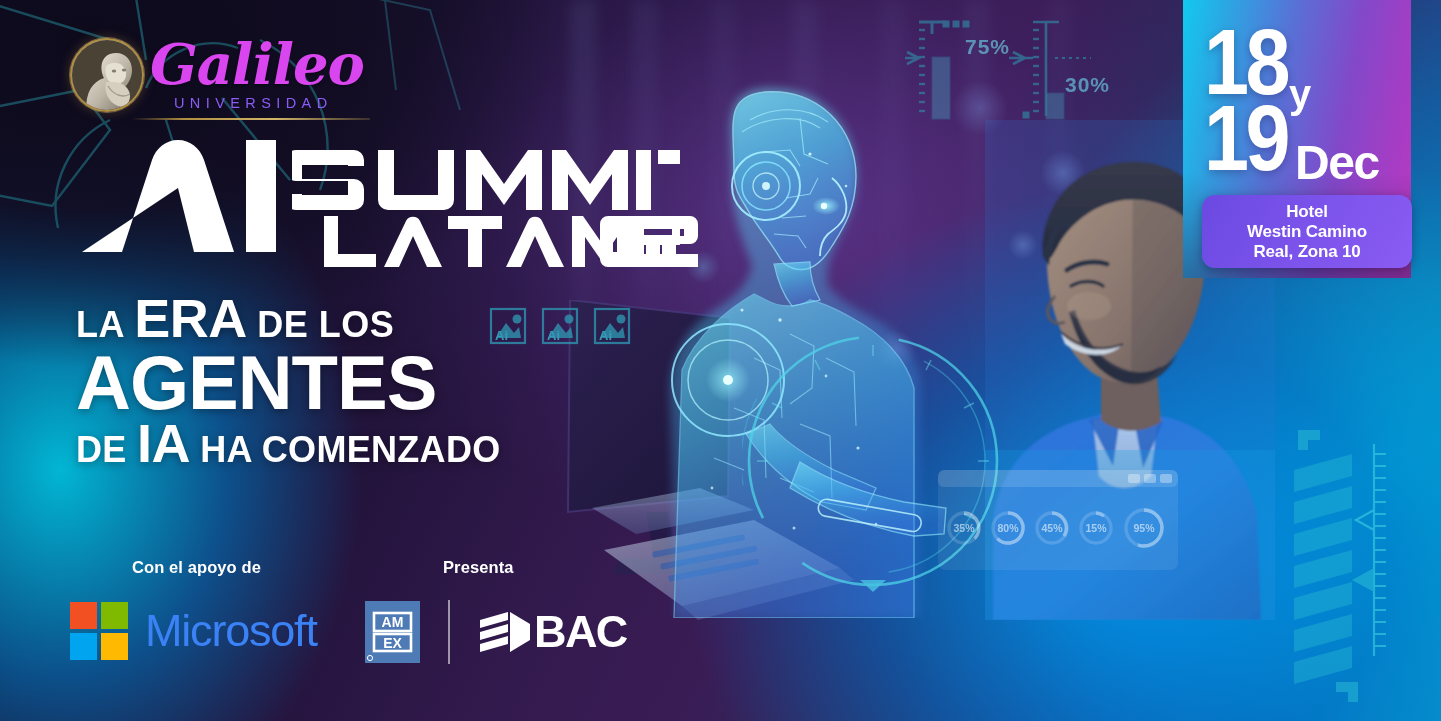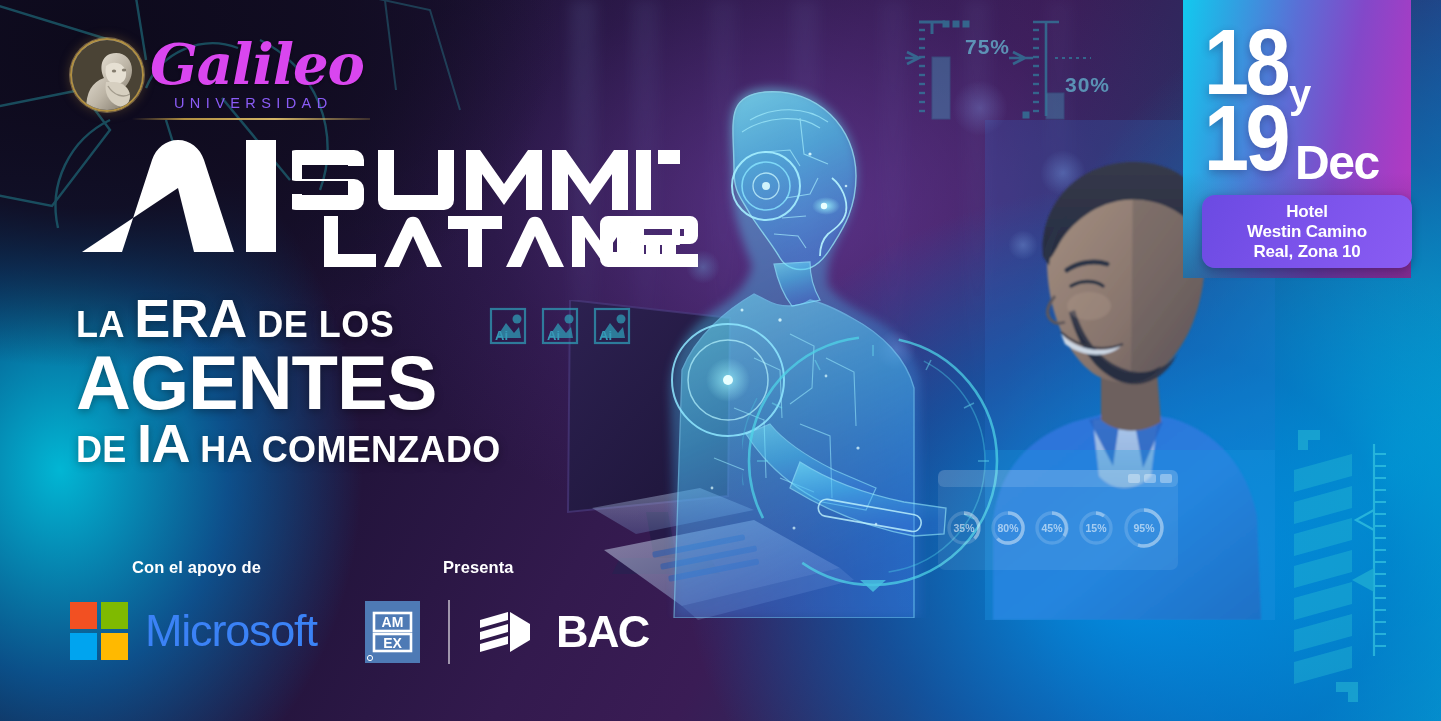--- a/index.html
+++ b/index.html
@@ -106,21 +106,21 @@
 
   .ms-logo{ position:absolute; left:0px; top:44px; display:flex; align-items:center; gap:17px; }
   .ms-grid{ width:58px; height:58px; display:grid; grid-template-columns:1fr 1fr; grid-template-rows:1fr 1fr; gap:4px; }
   .ms-grid i{ display:block; }
   .ms-name{ color:#3b82f6; font-size:45px; font-weight:400; letter-spacing:-1.2px; line-height:46px; }
 
   .pay-logos{ position:absolute; left:295px; top:42px; display:flex; align-items:center; gap:0; }
   .amex{ width:55px; height:62px; background:#4e7ab5; position:relative; }
   .amex svg{ position:absolute; left:0; top:0; }
   .pay-div{ width:2px; height:64px; background:rgba(255,255,255,.55); margin:0 28px; }
-  .bac{ display:flex; align-items:center; gap:22px; }
+  .bac{ display:flex; align-items:center; gap:0; }
   .bac-name{ color:#fff; font-size:45px; font-weight:700; letter-spacing:-1.6px; line-height:46px; }
 
   
   .datepanel{
     position:absolute; left:1183px; top:0; width:228px; height:278px;
     background:linear-gradient(100deg, #12c9ef 0%, #2ba7e3 16%, #5a6fd6 42%, #8348c9 66%, #a93cc4 88%, #b93bc0 100%);
   }
   .datepanel::after{
     content:""; position:absolute; inset:0;
     background:linear-gradient(to bottom, rgba(255,255,255,0) 62%, rgba(20,15,45,.35) 100%);

